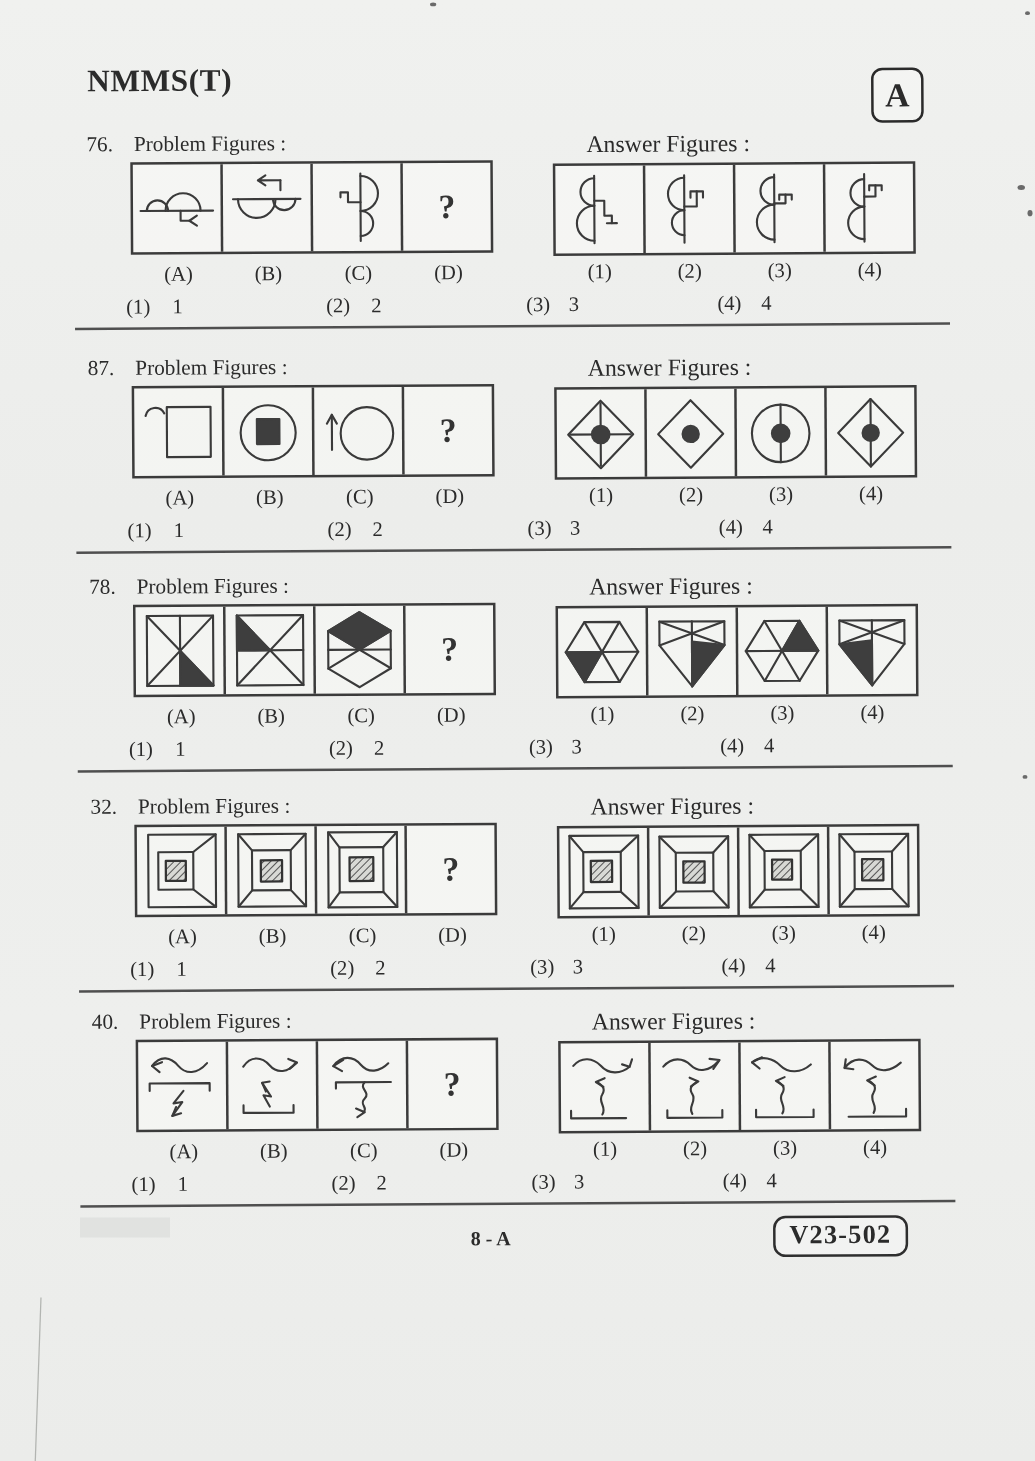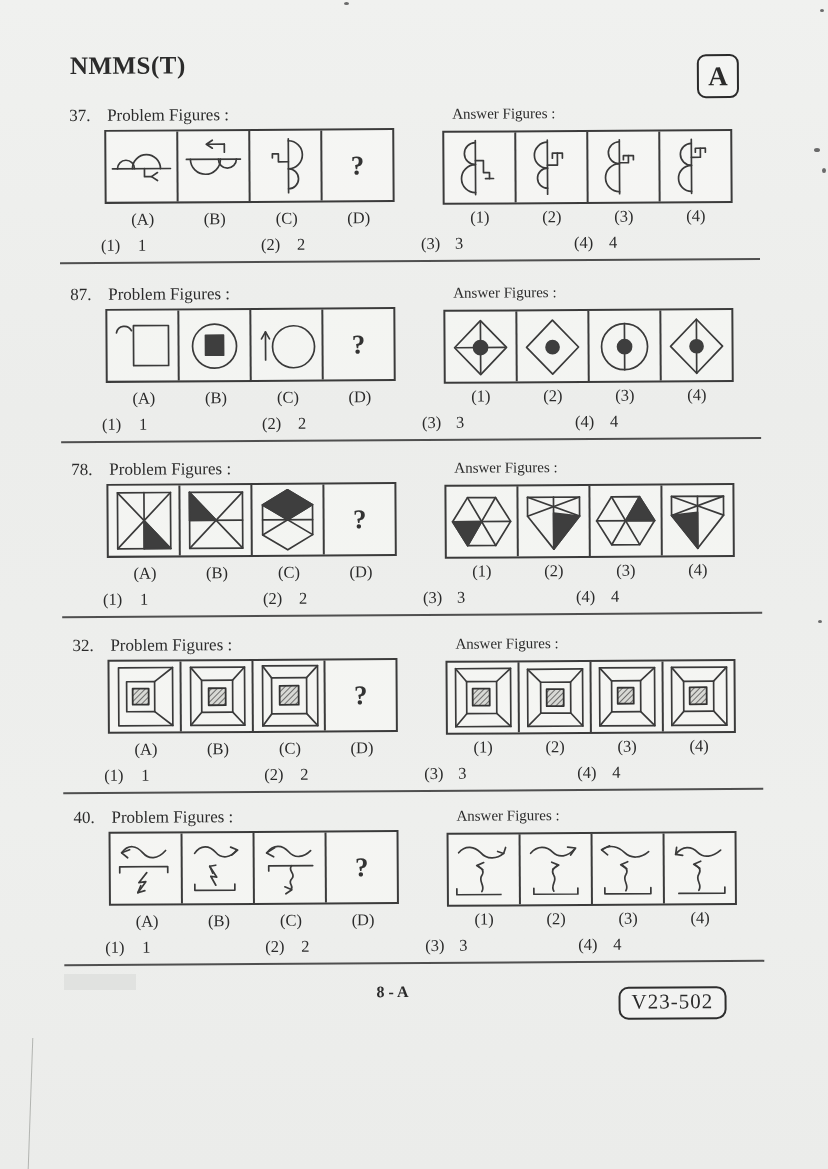--- a/index.html
+++ b/index.html
@@ -11,40 +11,40 @@
   #tilt { position:absolute; inset:0; transform:rotate(-0.35deg); transform-origin:50% 50%; }
   .title { position:absolute; left:73px; top:50px; font-size:25px; font-weight:bold; letter-spacing:0.5px; }
   .set-badge {
     position:absolute; left:700px; top:56px; width:38px; height:40px;
     border:2.5px solid #2a2a2a; border-radius:9px; display:flex; align-items:center; justify-content:center;
     font-size:27px; font-weight:bold; background:rgba(255,255,255,0.25);
   }
   .q { position:absolute; left:0; width:828px; height:170px; }
   .qnum { position:absolute; left:72px; top:2px; font-size:17px; }
   .plabel { position:absolute; left:110px; top:2px; font-size:17px; }
-  .alabel { position:absolute; left:455px; top:4px; font-size:15px; }
+  .alabel { position:absolute; left:472px; top:4px; font-size:19px; }
   .strip { position:absolute; display:flex; border:2px solid #3b3b3b; background:rgba(252,253,251,0.45); }
   .strip.prob { left:107px; top:26px; }
   .strip.ans  { left:445px; top:29px; }
   .cell { width:70px; height:70px; border-right:2px solid #3b3b3b; display:flex; align-items:center; justify-content:center; position:relative; }
   .cell:last-child { border-right:none; }
   .qmark { font-size:27px; font-weight:bold; color:#333; }
   .optlabel { position:absolute; transform:translateX(-50%); top:106px; font-size:16.5px; }
   .choice-key, .choice-val { position:absolute; top:132px; font-size:16.5px; }
   .rule { position:absolute; top:158px; left:62px; width:700px; height:2px; background:#4f4f4f; }
   .fig { display:block; }
   .fig path, .fig line, .fig rect, .fig circle, .fig polygon, .fig polyline {
     stroke:#3a3a3a; stroke-width:1.7; fill:none; stroke-linejoin:round; stroke-linecap:round;
   }
   .fig .fill-dark { fill:#3e3e3e; stroke:#3e3e3e; }
   .fig .fill-hatch { fill:url(#hatch); stroke:#333; stroke-width:1.8; }
   .footer-page { position:absolute; left:374px; top:983px; font-size:16px; font-weight:bold; }
   .footer-code {
     position:absolute; left:616px; top:974px; border:2.5px solid #2e2e2e; border-radius:10px;
-    padding:1px 11px 3px 11px; font-size:21px; font-weight:normal; letter-spacing:1px; background:rgba(255,255,255,0.3);margin-top:14px;
+    padding:1px 11px 3px 11px; font-size:21px; font-weight:bold; letter-spacing:1px; background:rgba(255,255,255,0.3);
   }
   .speck { position:absolute; background:#6a6a6a; border-radius:50%; }
   .smudge { position:absolute; background:#d9dbd8; }
   .edge-line { position:absolute; width:1px; background:#9a9c99; }
 </style>
 </head>
 <body>
 
 <svg width="0" height="0" style="position:absolute">
   <defs>
@@ -63,21 +63,21 @@
   <div class="speck" style="left:818px;top:620px;width:4px;height:3px"></div>
   <div class="speck" style="left:344px;top:2px;width:5px;height:3px"></div>
   <div class="smudge" style="left:64px;top:974px;width:72px;height:16px;opacity:.6"></div>
   <div class="edge-line" style="left:30px;top:1038px;height:131px;transform:rotate(2deg);opacity:.7"></div>
 
   <div id="tilt">
     <div class="title">NMMS(T)</div>
     <div class="set-badge">A</div>
 
     <div class="q" style="top:102px">
-      <span class="qnum">37.</span>
+      <span class="qnum">76.</span>
       <span class="plabel">Problem Figures :</span>
       <span class="alabel">Answer Figures :</span>
 
       <div class="strip prob">
         <div class="cell">
           <svg class="fig" width="70" height="70" viewBox="0 0 70 70">
             <line x1="6" y1="37" x2="64" y2="37"></line>
             <path d="M11,37 A8.5,8.5 0 0 1 28,37"></path>
             <path d="M26,37 A14,14 0 0 1 54,37"></path>
             <path d="M38,37 v8 h7"></path>

